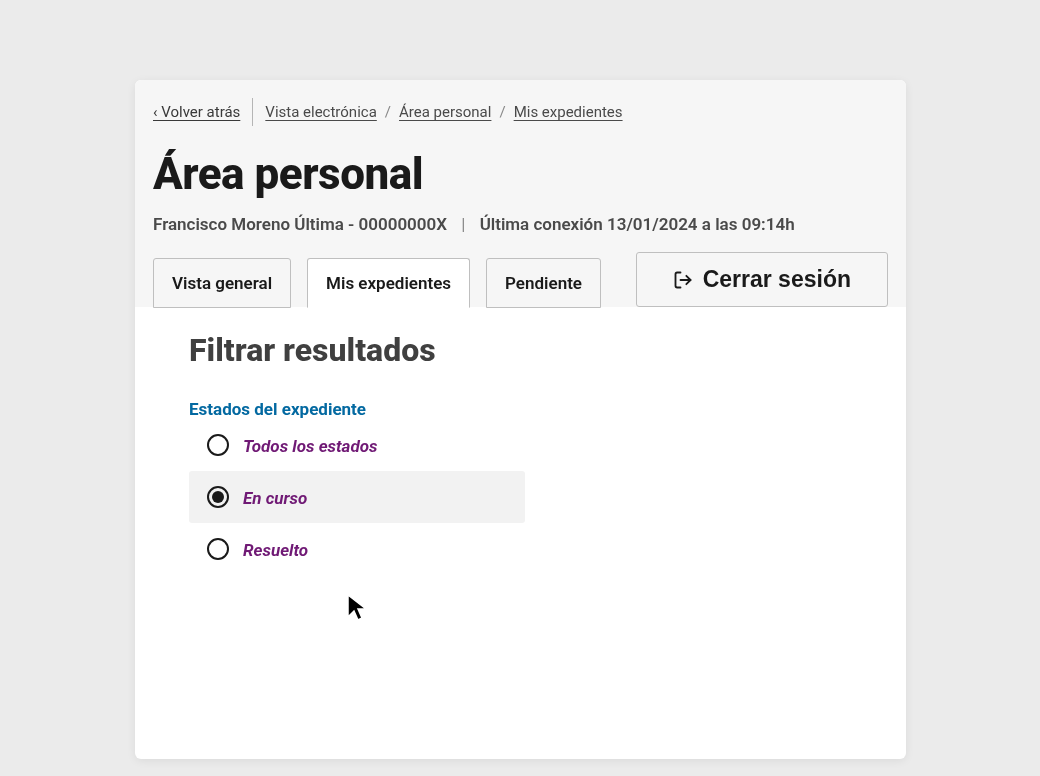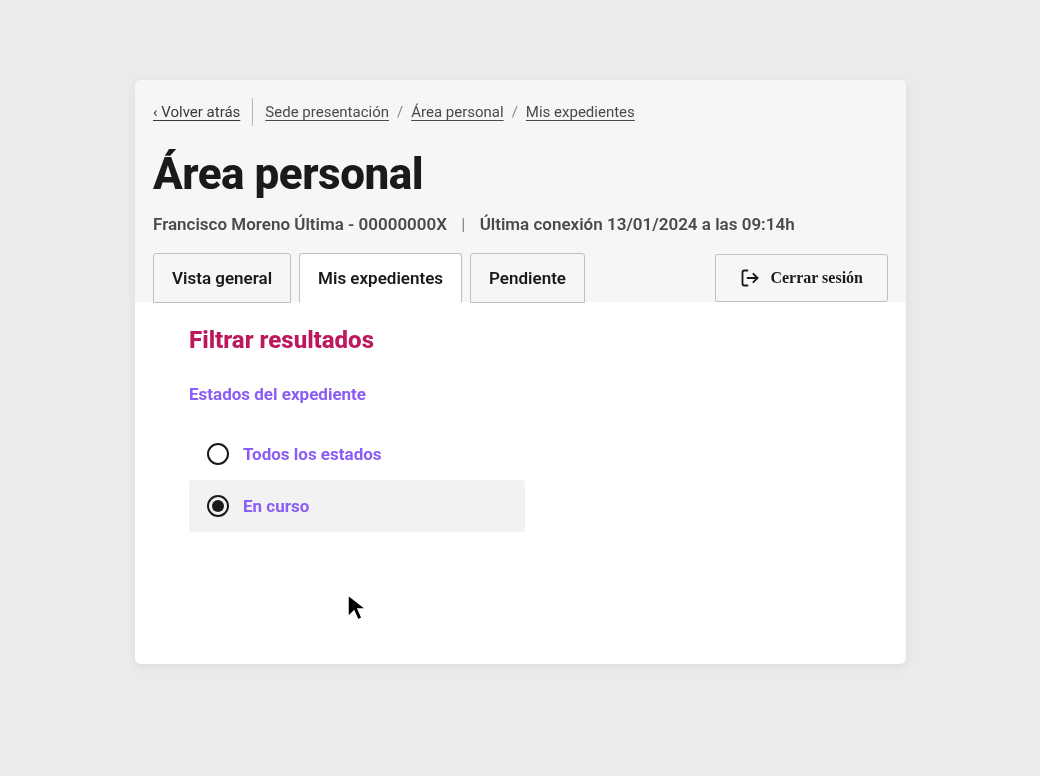--- a/index.html
+++ b/index.html
@@ -8,21 +8,21 @@
       background: #ebebeb;
       width: 1040px;
       height: 776px;
       position: relative;
     }
     .panel {
       position: absolute;
       left: 135px;
       top: 80px;
       width: 771px;
-      height: 584px;
+      height: 679px;
       background: #fff;
       border-radius: 6px;
       box-shadow: 0 2px 10px rgba(0,0,0,0.07);
       overflow: hidden;
     }
     .panel-header {
       background: #f6f6f6;
       padding: 18px 0 0 0;
     }
     .breadcrumb-row {
@@ -68,21 +68,21 @@
     }
     .user-line .pipe {
       margin: 0 10px;
       color: #888;
       font-weight: 400;
     }
     .tabs-row {
       display: flex;
       align-items: flex-end;
       padding: 0 18px;
-      gap: 8px;
+      gap: 16px;
       position: relative;
     }
     .tab {
       border: 1px solid #bfbfbf;
       background: #f6f6f6;
       padding: 14px 18px;
       font-size: 17px;
       font-weight: 600;
       color: #1a1a1a;
       border-radius: 3px 3px 0 0;
@@ -91,65 +91,64 @@
       top: 1px;
     }
     .tab.active {
       background: #fff;
       border-bottom: 1px solid #fff;
     }
     .logout-btn {
       margin-left: auto;
       border: 1px solid #bfbfbf;
       background: #f6f6f6;
-      padding: 13px 24px;
-      font-size: 16px;
+      padding: 13px 36px;
+      font-size: 23px;
       font-weight: 600;
       color: #1a1a1a;
       border-radius: 3px;
       cursor: pointer;
       display: flex;
       align-items: center;
       gap: 10px;
-      font-family: Liberation Serif, serif;
     }
     .logout-icon {
       display: inline-flex;
     }
     .content {
       background: #fff;
       padding: 24px 54px 30px 54px;
     }
     .filter-title {
-      font-size: 24px;
+      font-size: 32px;
       font-weight: 800;
-      color: #be185d;
+      color: #404040;
       margin-bottom: 30px;
     }
     .filter-subtitle {
       font-size: 17px;
       font-weight: 700;
-      color: #8b5cf6;
-      margin-bottom: 24px;
+      color: #0369a1;
     }
     .radio-list {
       display: flex;
       flex-direction: column;
     }
     .radio-item {
       display: flex;
-      align-items: center;
+      align-items: flex-end;
       gap: 14px;
       padding: 15px 18px;
       font-size: 17px;
       font-weight: 700;
-      color: #8b5cf6;
+      color: #701a75;
       cursor: pointer;
       border-radius: 3px;
       width: 336px;
+      font-style: italic;
     }
     .radio-item.selected {
       background: #f2f2f2;
     }
     .radio-circle {
       width: 22px;
       height: 22px;
       border: 2px solid #1a1a1a;
       border-radius: 50%;
       display: flex;
@@ -172,21 +171,21 @@
     }
   </style>
 </head>
 <body>
 
 <div class="panel">
   <div class="panel-header">
     <div class="breadcrumb-row">
       <a href="#" class="back-link">‹ Volver atrás</a>
       <span class="divider-vert"></span>
-      <a href="#" class="crumb">Sede presentación</a>
+      <a href="#" class="crumb">Vista electrónica</a>
       <span class="sep">/</span>
       <a href="#" class="crumb">Área personal</a>
       <span class="sep">/</span>
       <a href="#" class="crumb">Mis expedientes</a>
     </div>
 
     <h1 class="page-title">Área personal</h1>
 
     <div class="user-line">
       <span>Francisco Moreno Última - 00000000X</span>
@@ -218,20 +217,24 @@
 
     <div class="radio-list">
       <label class="radio-item">
         <span class="radio-circle"></span>
         <span>Todos los estados</span>
       </label>
       <label class="radio-item selected">
         <span class="radio-circle filled"></span>
         <span>En curso</span>
       </label>
+      <label class="radio-item">
+        <span class="radio-circle"></span>
+        <span>Resuelto</span>
+      </label>
     </div>
   </div>
 </div>
 
 <div class="cursor">
   <svg width="26" height="30" viewBox="0 0 26 30">
     <path d="M2 2 L2 24 L8 18 L12 27 L16 25 L12 16 L20 16 Z" fill="#000" stroke="#fff" stroke-width="1.5"></path>
   </svg>
 </div>
 

